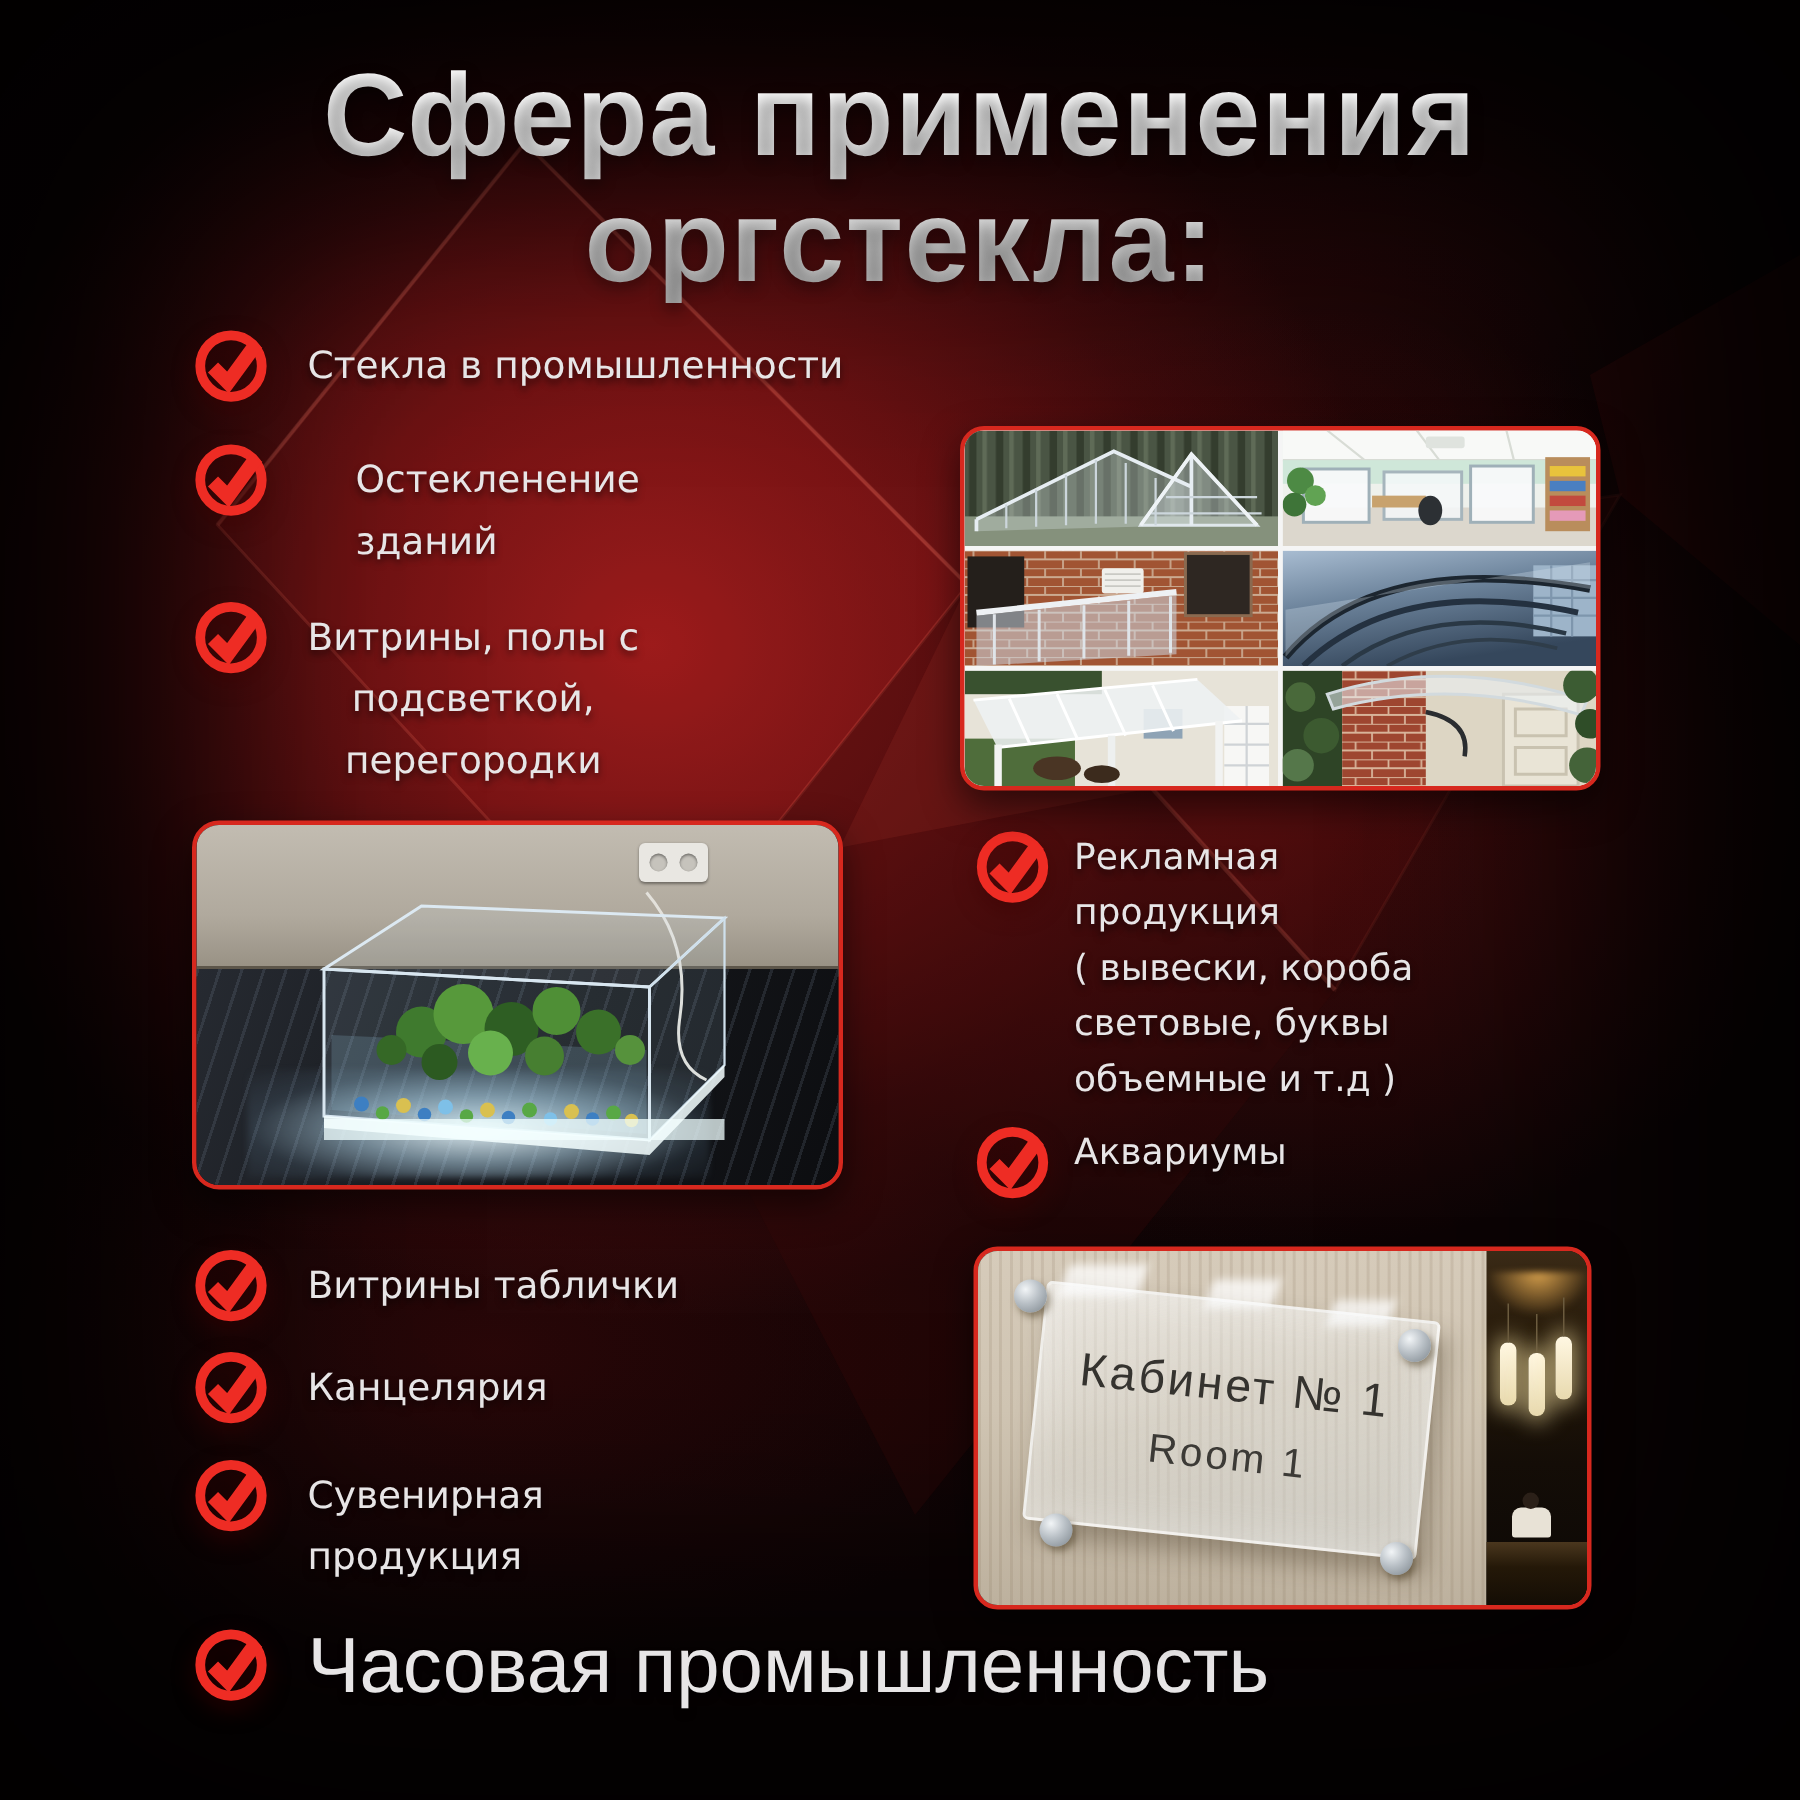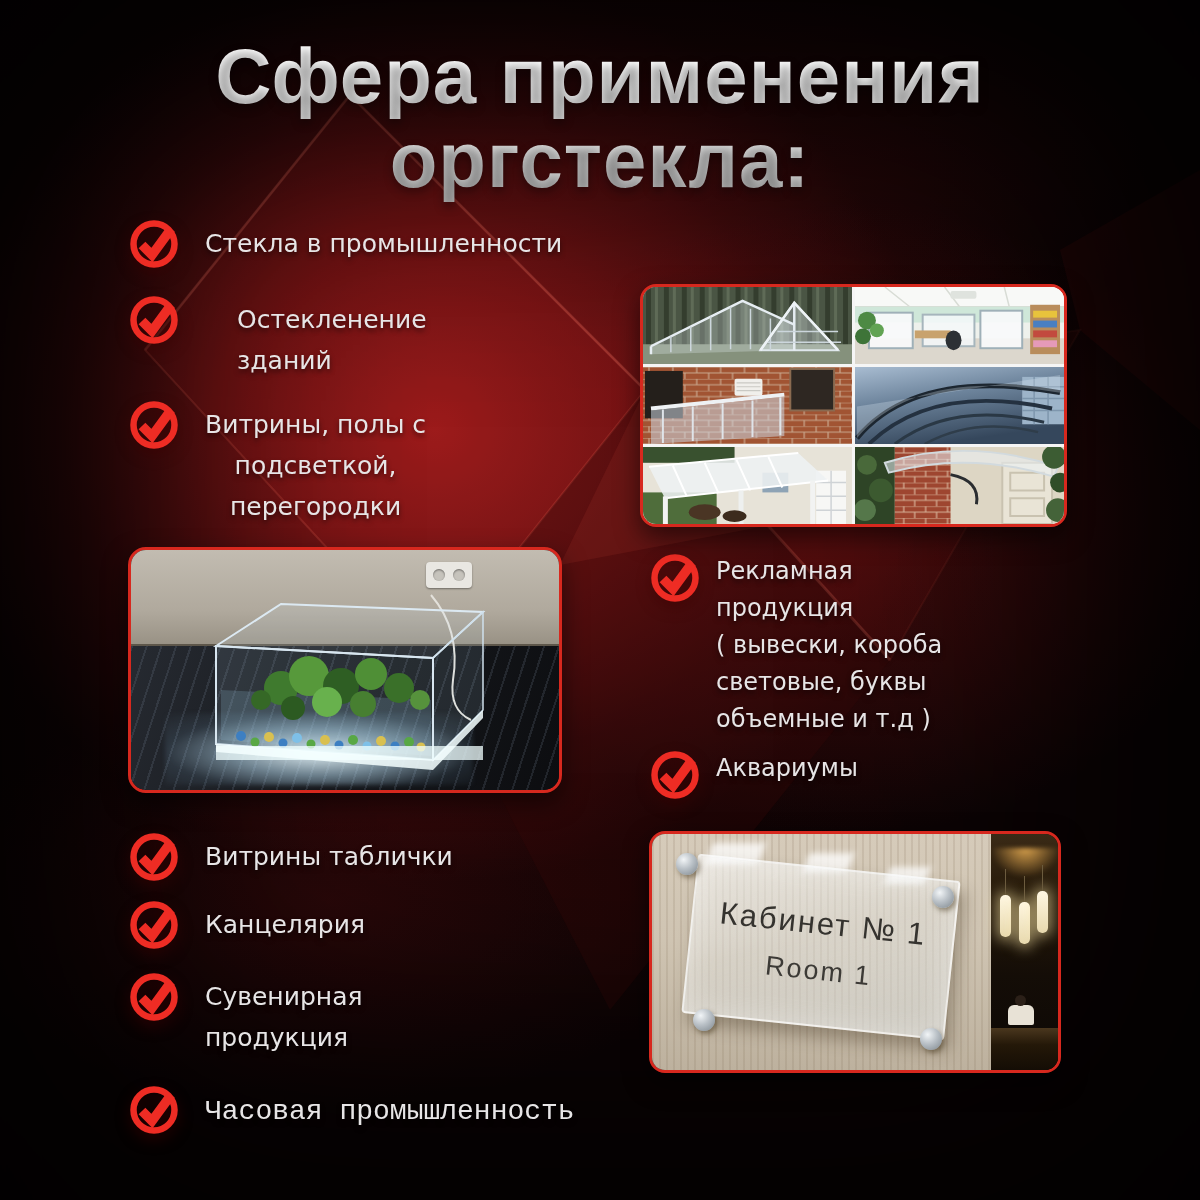--- a/index.html
+++ b/index.html
@@ -34,21 +34,21 @@
   
   .item{position:absolute;display:flex;align-items:flex-start;}
   .check{width:54px;height:54px;flex:0 0 54px;
     filter:drop-shadow(0 6px 7px rgba(60,0,0,0.6));}
   .item .label{
     margin-left:24px;margin-top:6px;
     color:#e7e5e6;font-size:25px;line-height:41px;white-space:pre-line;
     text-shadow:0 3px 5px rgba(0,0,0,0.55);
   }
   .item.sm .label{margin-left:14px;margin-top:2px;font-size:24px;line-height:37px;}
-  .item.alt .label{font-family:Liberation Mono, monospace;font-size:28px;margin-top:8px;}
+  .item.alt .label{font-family:Liberation Sans, sans-serif;font-size:52px;margin-top:8px;}
   
   .photo{position:absolute;border:3px solid #d7281e;overflow:hidden;
     box-shadow:0 10px 24px rgba(0,0,0,0.55);}
   .photo svg{display:block;}
   #collage{left:640px;top:284px;width:421px;height:237px;border-radius:16px;
     display:grid;grid-template-columns:1fr 1fr;grid-template-rows:1fr 1fr 1fr;
     gap:3px;background:#f5f5f5;}
   #collage .tile{overflow:hidden;position:relative;}
   #collage svg{width:100%;height:100%;}
   #aquarium{left:128px;top:547px;width:428px;height:240px;border-radius:18px;background:#101216;}

